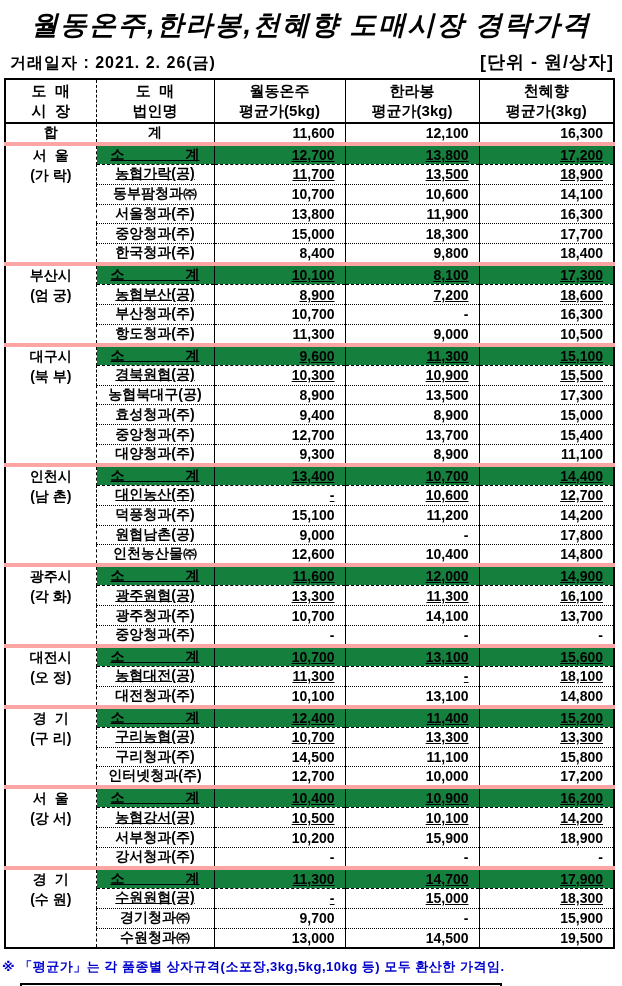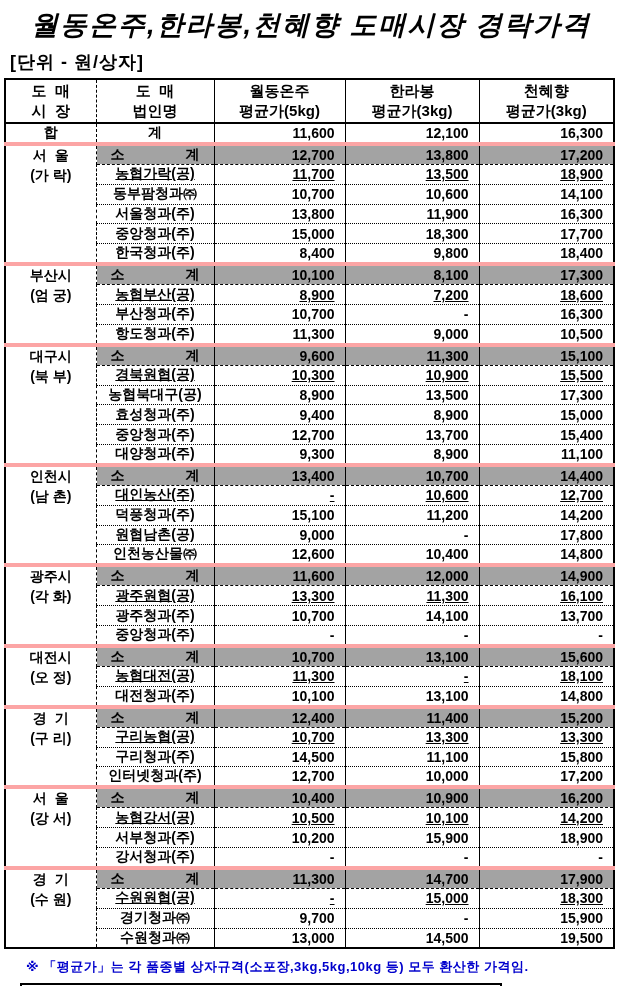--- a/index.html
+++ b/index.html
@@ -43,41 +43,42 @@
   td.corp   { border-right:1px solid #000; text-align:center; }
   td.price  { border-right:1px solid #000; text-align:right; padding-right:10px; }
   td.price:last-child { border-right:none;padding-left:38px; }
 
   tr.total-row td { border-bottom:2px solid #000; }
   tr.total-row td.market { vertical-align:middle; }
   tr.section-start > td { border-top:4px solid #fca5a5; }
   tr.after-subtotal > td { border-top:1px dashed #000;text-decoration:underline; }
   tr.dotted > td { border-top:1px dotted #000; }
 
-  tr.subtotal td.corp, tr.subtotal td.price { background:#a3a3a3; }
+  tr.subtotal td.corp, tr.subtotal td.price { background:#15803d;text-decoration:underline; }
   tr.subtotal td.corp {
     text-align:justify; text-align-last:justify; padding:0 14px;
   }
   .mline { white-space:pre; line-height:19.8px; font-size:14px; }
 
   .footnote {
     color:#0000CC; font-size:13px; letter-spacing:0.5px;
-    margin:9px 0 7px 26px; white-space:nowrap;
+    margin:9px 0 7px 2px; white-space:nowrap;
   }
   .provider-box {
     margin-left:20px; width:478px; border:2px solid #000;
     text-align:center; font-size:15px; padding:5px 0; letter-spacing:0.5px;
   }
 </style>
 </head>
 <body>
 
 <div class="title">월동온주,한라봉,천혜향 도매시장 경락가격</div>
 
 <div class="meta-row">
+  <span class="date-label">거래일자 : 2021. 2. 26(금)</span>
   <span class="unit-label">[단위 - 원/상자]</span>
 </div>
 
 <table class="price-table">
   <colgroup>
     <col style="width:91px">
       <col style="width:118px">
     <col style="width:131px">
       <col style="width:134px">
       <col style="width:135px">

